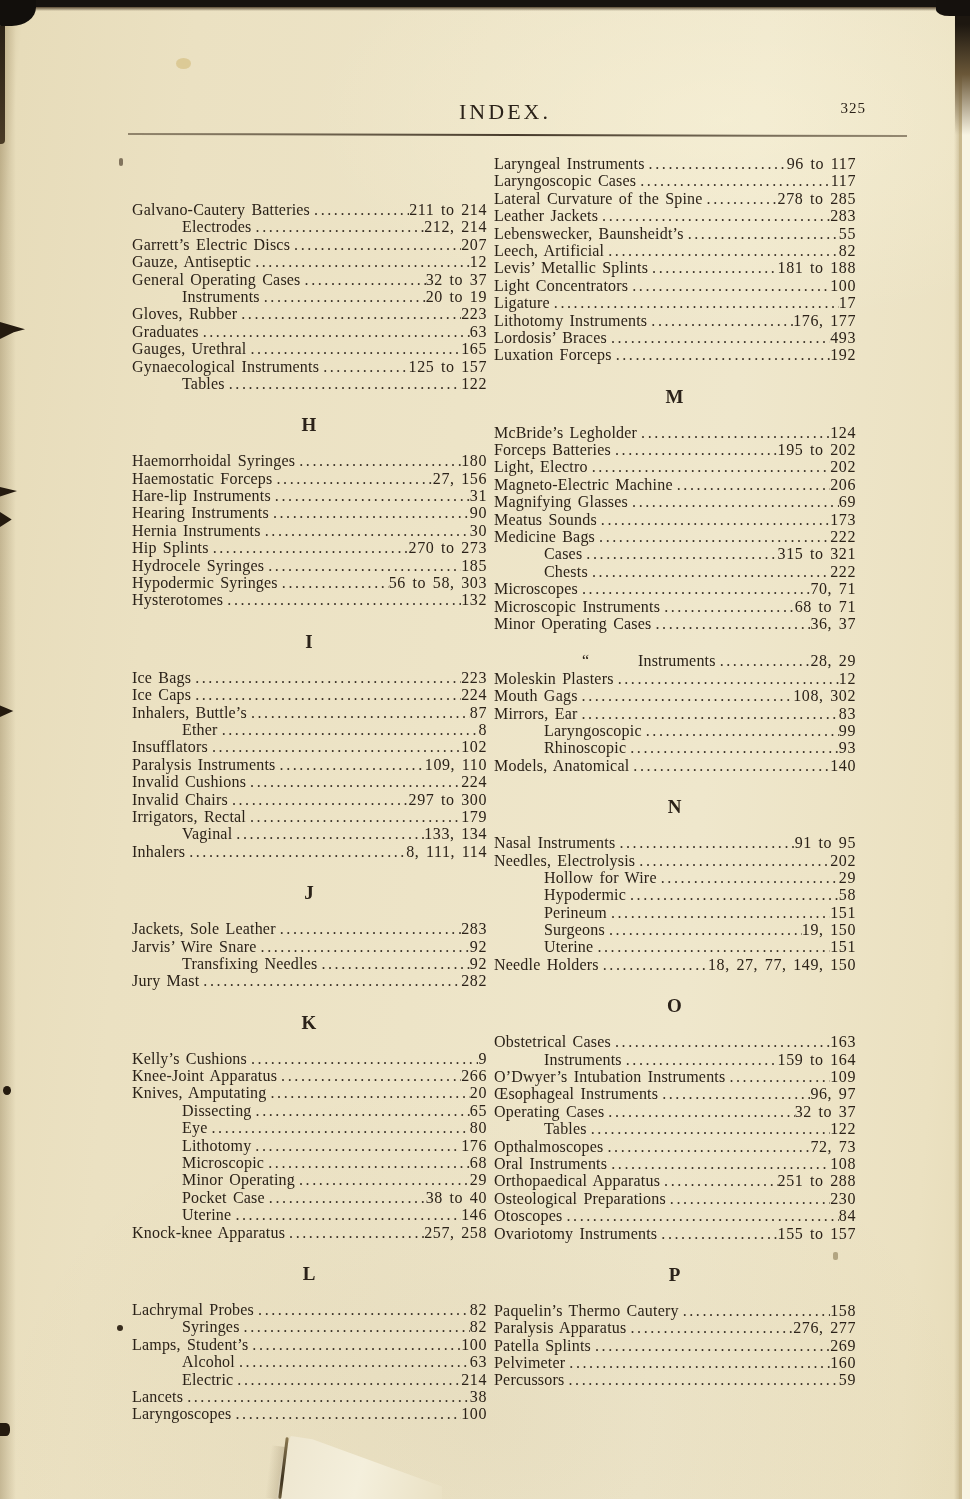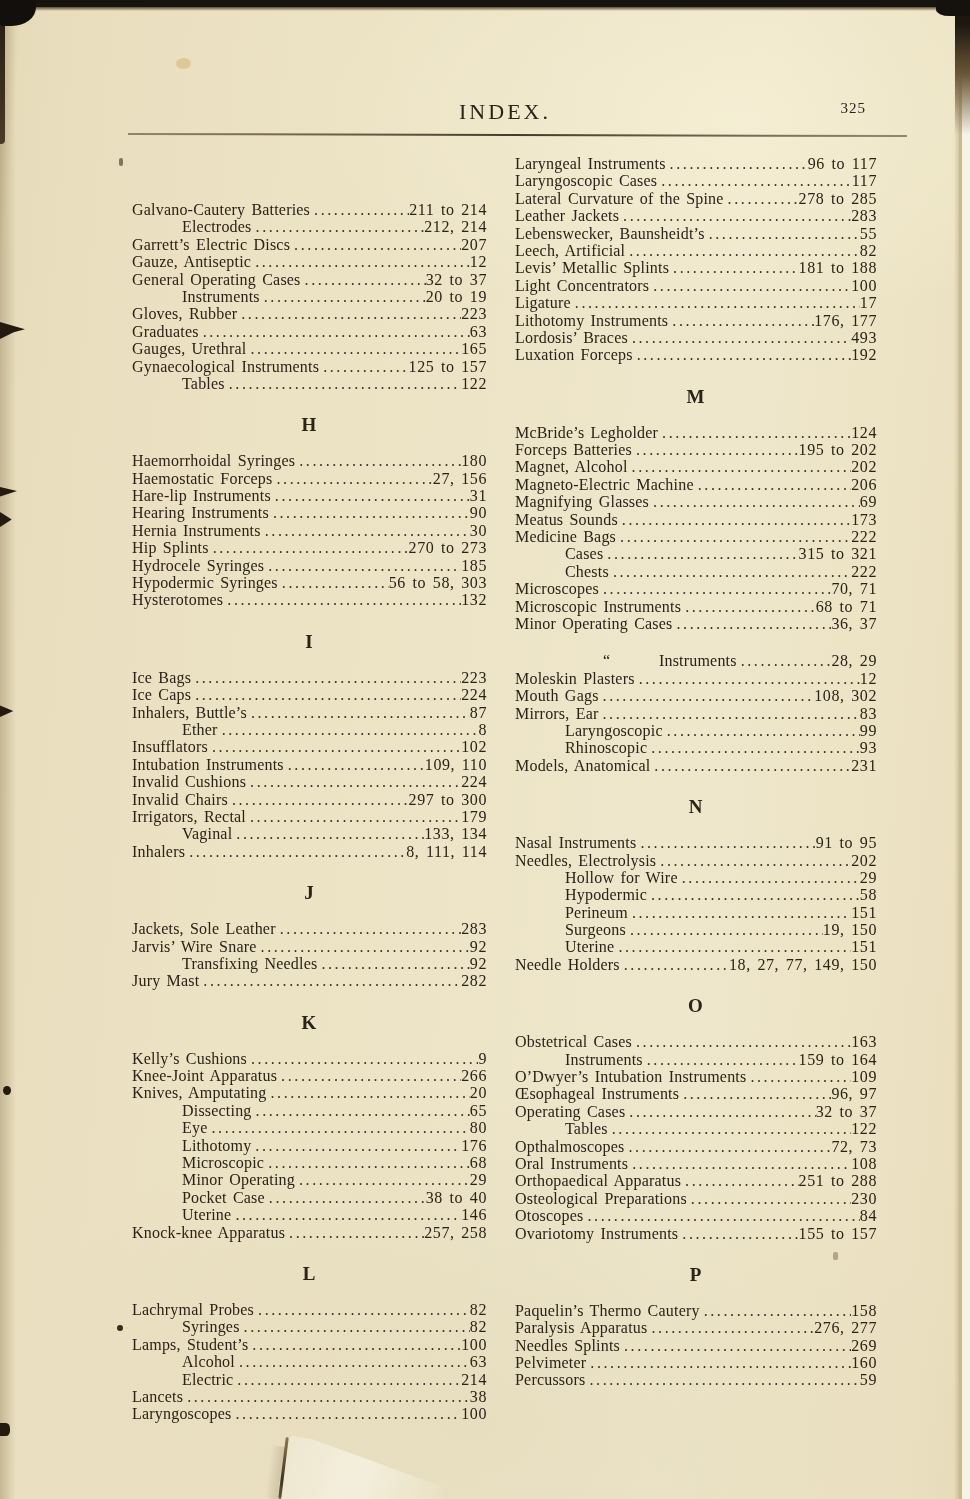--- a/index.html
+++ b/index.html
@@ -22,21 +22,21 @@
     font-size:15px; letter-spacing:1px;
   }
   .head-rule {
     position:absolute; top:134px; left:128px; width:779px; height:2px;
     background:linear-gradient(90deg, #56483498, #473b2b, #56483498);
     transform:rotate(0.15deg);
   }
   
   .col { position:absolute; top:155px; }
   .col-left  { left:132px; width:355px;margin-top:46px; }
-  .col-right { left:515px; width:362px; }
+  .col-right { left:494px; width:362px; }
   .entry {
     display:flex; align-items:baseline;
     font-size:16px; line-height:17.4px; height:17.4px;
     letter-spacing:0.2px; word-spacing:2px; white-space:pre;
   }
   .entry .label  { flex:0 0 auto; }
   .entry .leader { flex:1 1 auto; overflow:hidden; white-space:nowrap; letter-spacing:2.6px; padding:0 4px; opacity:.92; }
   .entry .pages  { flex:0 0 auto; letter-spacing:0.6px; }
   .indent1 { padding-left:50px;text-align:right; }
   .indent2 { padding-left:88px;margin-top:20px; }
@@ -115,21 +115,21 @@
       <div class="entry"><span class="label">Hip Splints</span><span class="leader">..........................................................................................</span><span class="pages">270 to 273</span></div>
       <div class="entry"><span class="label">Hydrocele Syringes</span><span class="leader">..........................................................................................</span><span class="pages">185</span></div>
       <div class="entry"><span class="label">Hypodermic Syringes</span><span class="leader">..........................................................................................</span><span class="pages">56 to 58, 303</span></div>
       <div class="entry"><span class="label">Hysterotomes</span><span class="leader">..........................................................................................</span><span class="pages">132</span></div>
       <div class="section-letter">I</div>
       <div class="entry"><span class="label">Ice Bags</span><span class="leader">..........................................................................................</span><span class="pages">223</span></div>
       <div class="entry"><span class="label">Ice Caps</span><span class="leader">..........................................................................................</span><span class="pages">224</span></div>
       <div class="entry"><span class="label">Inhalers, Buttle’s</span><span class="leader">..........................................................................................</span><span class="pages">87</span></div>
       <div class="entry indent1"><span class="label">Ether</span><span class="leader">..........................................................................................</span><span class="pages">8</span></div>
       <div class="entry"><span class="label">Insufflators</span><span class="leader">..........................................................................................</span><span class="pages">102</span></div>
-      <div class="entry"><span class="label">Intubation Instruments</span><span class="leader">..........................................................................................</span><span class="pages">109, 110</span></div>
+      <div class="entry"><span class="label">Paralysis Instruments</span><span class="leader">..........................................................................................</span><span class="pages">109, 110</span></div>
       <div class="entry"><span class="label">Invalid Cushions</span><span class="leader">..........................................................................................</span><span class="pages">224</span></div>
       <div class="entry"><span class="label">Invalid Chairs</span><span class="leader">..........................................................................................</span><span class="pages">297 to 300</span></div>
       <div class="entry"><span class="label">Irrigators, Rectal</span><span class="leader">..........................................................................................</span><span class="pages">179</span></div>
       <div class="entry indent1"><span class="label">Vaginal</span><span class="leader">..........................................................................................</span><span class="pages">133, 134</span></div>
       <div class="entry"><span class="label">Inhalers</span><span class="leader">..........................................................................................</span><span class="pages">8, 111, 114</span></div>
       <div class="section-letter">J</div>
       <div class="entry"><span class="label">Jackets, Sole Leather</span><span class="leader">..........................................................................................</span><span class="pages">283</span></div>
       <div class="entry"><span class="label">Jarvis’ Wire Snare</span><span class="leader">..........................................................................................</span><span class="pages">92</span></div>
       <div class="entry indent1"><span class="label">Transfixing Needles</span><span class="leader">..........................................................................................</span><span class="pages">92</span></div>
       <div class="entry"><span class="label">Jury Mast</span><span class="leader">..........................................................................................</span><span class="pages">282</span></div>
@@ -163,37 +163,37 @@
       <div class="entry"><span class="label">Leech, Artificial</span><span class="leader">..........................................................................................</span><span class="pages">82</span></div>
       <div class="entry"><span class="label">Levis’ Metallic Splints</span><span class="leader">..........................................................................................</span><span class="pages">181 to 188</span></div>
       <div class="entry"><span class="label">Light Concentrators</span><span class="leader">..........................................................................................</span><span class="pages">100</span></div>
       <div class="entry"><span class="label">Ligature</span><span class="leader">..........................................................................................</span><span class="pages">17</span></div>
       <div class="entry"><span class="label">Lithotomy Instruments</span><span class="leader">..........................................................................................</span><span class="pages">176, 177</span></div>
       <div class="entry"><span class="label">Lordosis’ Braces</span><span class="leader">..........................................................................................</span><span class="pages">493</span></div>
       <div class="entry"><span class="label">Luxation Forceps</span><span class="leader">..........................................................................................</span><span class="pages">192</span></div>
       <div class="section-letter">M</div>
       <div class="entry"><span class="label">McBride’s Legholder</span><span class="leader">..........................................................................................</span><span class="pages">124</span></div>
       <div class="entry"><span class="label">Forceps Batteries</span><span class="leader">..........................................................................................</span><span class="pages">195 to 202</span></div>
-      <div class="entry"><span class="label">Magnet, Alcohol</span><span class="leader">..........................................................................................</span><span class="pages">202</span></div>
+      <div class="entry"><span class="label">Light, Electro</span><span class="leader">..........................................................................................</span><span class="pages">202</span></div>
       <div class="entry"><span class="label">Magneto-Electric Machine</span><span class="leader">..........................................................................................</span><span class="pages">206</span></div>
       <div class="entry"><span class="label">Magnifying Glasses</span><span class="leader">..........................................................................................</span><span class="pages">69</span></div>
       <div class="entry"><span class="label">Meatus Sounds</span><span class="leader">..........................................................................................</span><span class="pages">173</span></div>
       <div class="entry"><span class="label">Medicine Bags</span><span class="leader">..........................................................................................</span><span class="pages">222</span></div>
       <div class="entry indent1"><span class="label">Cases</span><span class="leader">..........................................................................................</span><span class="pages">315 to 321</span></div>
       <div class="entry indent1"><span class="label">Chests</span><span class="leader">..........................................................................................</span><span class="pages">222</span></div>
       <div class="entry"><span class="label">Microscopes</span><span class="leader">..........................................................................................</span><span class="pages">70, 71</span></div>
       <div class="entry"><span class="label">Microscopic Instruments</span><span class="leader">..........................................................................................</span><span class="pages">68 to 71</span></div>
       <div class="entry"><span class="label">Minor Operating Cases</span><span class="leader">..........................................................................................</span><span class="pages">36, 37</span></div>
       <div class="entry indent2"><span class="label">“   Instruments</span><span class="leader">..........................................................................................</span><span class="pages">28, 29</span></div>
       <div class="entry"><span class="label">Moleskin Plasters</span><span class="leader">..........................................................................................</span><span class="pages">12</span></div>
       <div class="entry"><span class="label">Mouth Gags</span><span class="leader">..........................................................................................</span><span class="pages">108, 302</span></div>
       <div class="entry"><span class="label">Mirrors, Ear</span><span class="leader">..........................................................................................</span><span class="pages">83</span></div>
       <div class="entry indent1"><span class="label">Laryngoscopic</span><span class="leader">..........................................................................................</span><span class="pages">99</span></div>
       <div class="entry indent1"><span class="label">Rhinoscopic</span><span class="leader">..........................................................................................</span><span class="pages">93</span></div>
-      <div class="entry"><span class="label">Models, Anatomical</span><span class="leader">..........................................................................................</span><span class="pages">231</span></div>
+      <div class="entry"><span class="label">Models, Anatomical</span><span class="leader">..........................................................................................</span><span class="pages">140</span></div>
       <div class="section-letter">N</div>
       <div class="entry"><span class="label">Nasal Instruments</span><span class="leader">..........................................................................................</span><span class="pages">91 to 95</span></div>
       <div class="entry"><span class="label">Needles, Electrolysis</span><span class="leader">..........................................................................................</span><span class="pages">202</span></div>
       <div class="entry indent1"><span class="label">Hollow for Wire</span><span class="leader">..........................................................................................</span><span class="pages">29</span></div>
       <div class="entry indent1"><span class="label">Hypodermic</span><span class="leader">..........................................................................................</span><span class="pages">58</span></div>
       <div class="entry indent1"><span class="label">Perineum</span><span class="leader">..........................................................................................</span><span class="pages">151</span></div>
       <div class="entry indent1"><span class="label">Surgeons</span><span class="leader">..........................................................................................</span><span class="pages">19, 150</span></div>
       <div class="entry indent1"><span class="label">Uterine</span><span class="leader">..........................................................................................</span><span class="pages">151</span></div>
       <div class="entry"><span class="label">Needle Holders</span><span class="leader">..........................................................................................</span><span class="pages">18, 27, 77, 149, 150</span></div>
       <div class="section-letter">O</div>
@@ -205,21 +205,21 @@
       <div class="entry indent1"><span class="label">Tables</span><span class="leader">..........................................................................................</span><span class="pages">122</span></div>
       <div class="entry"><span class="label">Opthalmoscopes</span><span class="leader">..........................................................................................</span><span class="pages">72, 73</span></div>
       <div class="entry"><span class="label">Oral Instruments</span><span class="leader">..........................................................................................</span><span class="pages">108</span></div>
       <div class="entry"><span class="label">Orthopaedical Apparatus</span><span class="leader">..........................................................................................</span><span class="pages">251 to 288</span></div>
       <div class="entry"><span class="label">Osteological Preparations</span><span class="leader">..........................................................................................</span><span class="pages">230</span></div>
       <div class="entry"><span class="label">Otoscopes</span><span class="leader">..........................................................................................</span><span class="pages">84</span></div>
       <div class="entry"><span class="label">Ovariotomy Instruments</span><span class="leader">..........................................................................................</span><span class="pages">155 to 157</span></div>
       <div class="section-letter">P</div>
       <div class="entry"><span class="label">Paquelin’s Thermo Cautery</span><span class="leader">..........................................................................................</span><span class="pages">158</span></div>
       <div class="entry"><span class="label">Paralysis Apparatus</span><span class="leader">..........................................................................................</span><span class="pages">276, 277</span></div>
-      <div class="entry"><span class="label">Needles Splints</span><span class="leader">..........................................................................................</span><span class="pages">269</span></div>
+      <div class="entry"><span class="label">Patella Splints</span><span class="leader">..........................................................................................</span><span class="pages">269</span></div>
       <div class="entry"><span class="label">Pelvimeter</span><span class="leader">..........................................................................................</span><span class="pages">160</span></div>
       <div class="entry"><span class="label">Percussors</span><span class="leader">..........................................................................................</span><span class="pages">59</span></div>
     </div>
 
   <div class="artifact top-edge"></div>
   <div class="artifact top-edge-fade"></div>
   <div class="artifact left-edge-shadow"></div>
   <div class="artifact left-top-line"></div>
   <div class="artifact right-white"></div>
   <div class="artifact right-line"></div>

